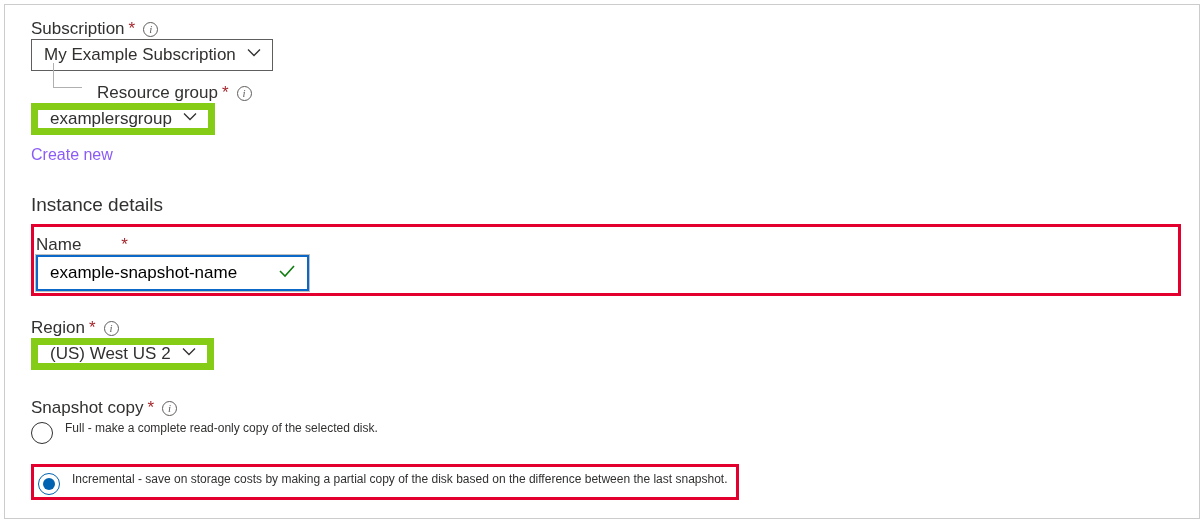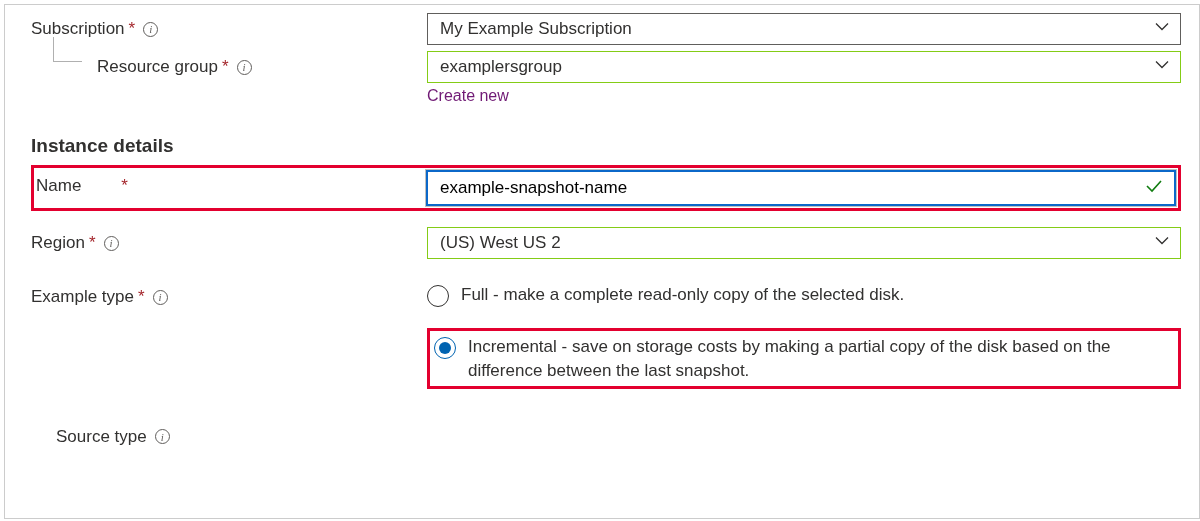--- a/index.html
+++ b/index.html
@@ -1,44 +1,44 @@
 <!DOCTYPE html>
 <html><head>
   <meta charset="utf-8">
   <style>
     * { box-sizing: border-box; margin: 0; padding: 0; }
     body { font-family: "Segoe UI", sans-serif; font-size: 16px; color: #323130; background: #fff; padding: 4px; }
     .outer { border: 1px solid #ccc; padding: 8px 18px 8px 26px; width: 1196px; height: 515px; }
-    .row { display: flex; align-items: flex-start; margin-bottom: 6px; }
+    .row { display: flex; align-items: flex-start; margin-bottom: 6px; flex-direction: column; }
     .label-col { width: 396px; display: flex; align-items: center; padding-top: 6px; font-size: 17px; }
     .label-col.indent { padding-left: 66px; position: relative; }
     .label-col.indent::before {
       content: ""; position: absolute; left: 22px; top: -14px; width: 28px; height: 24px;
       border-left: 1px solid #b0b0b0; border-bottom: 1px solid #b0b0b0;
     }
     .field-col { flex: 1; }
     .req { color: #a4262c; margin-left: 4px; }
     .info-icon { display: inline-flex; align-items: center; justify-content: center;
       width: 15px; height: 15px; border: 1px solid #605e5c; border-radius: 50%;
       font-size: 11px; color: #605e5c; margin-left: 8px; font-style: italic; font-family: Georgia, serif; }
     .dropdown { position: relative; border: 1px solid #605e5c; height: 32px;
       display: flex; align-items: center; padding: 0 36px 0 12px; font-size: 17px; cursor: pointer; background: #fff; }
-    .dropdown.purple { border: 1px solid #84cc16; }
+    .dropdown.purple { border: 7px solid #84cc16; }
     .chevron { position: absolute; right: 10px; top: 50%; transform: translateY(-50%); pointer-events: none; }
     .chevron svg { width: 16px; height: 16px; }
-    .link { color: #701a75; font-size: 16px; margin-top: 4px; display: inline-block; cursor: pointer; }
-    .section-title { font-weight: 700; font-size: 19px; margin-top: 30px; margin-bottom: 8px; }
+    .link { color: #8b5cf6; font-size: 16px; margin-top: 11px; display: inline-block; cursor: pointer; }
+    .section-title { font-weight: 400; font-size: 19px; margin-top: 30px; margin-bottom: 8px; }
     .highlight-red { border: 3px solid #e3002f; padding: 2px; }
     .text-input { flex: 1; border: 2px solid #0b68c9; outline: 1px solid #bfbfbf; height: 36px;
       display: flex; align-items: center; padding: 0 36px 0 12px; font-size: 17px; position: relative; background: #fff; }
     .text-input input { border: none; outline: none; font-size: 17px; width: 100%; font-family: inherit; }
     .check-icon { position: absolute; right: 10px; color: #107c10; }
     .check-icon svg { width: 20px; height: 20px; }
     .radio-group { margin-top: 2px; }
-    .radio-row { display: flex; align-items: flex-start; margin-bottom: 10px; font-size: 17px; line-height: 1.45; }
+    .radio-row { display: flex; align-items: flex-start; margin-bottom: 10px; font-size: 12px; line-height: 1.45; }
     .radio { width: 22px; height: 22px; border: 1px solid #323130; border-radius: 50%;
       flex-shrink: 0; margin-right: 12px; margin-top: 2px; position: relative; cursor: pointer; background: #fff; }
     .radio.selected { border: 1px solid #0063b1; }
     .radio.selected::after { content: ""; position: absolute; width: 12px; height: 12px;
       background: #0063b1; border-radius: 50%; top: 4px; left: 4px; }
     .highlight-red-radio { border: 3px solid #e3002f; padding: 4px 4px 2px 4px; margin-top: 20px; }
     .radio-text { flex: 1; padding-right: 4px; }
     .spacer-sm { height: 16px; }
     .spacer-md { height: 26px; }
   </style>
@@ -122,21 +122,21 @@
             </svg>
         </span>
       </div>
     </div>
   </div>
 
   <div class="spacer-sm"></div>
 
   <div class="row">
     <div class="label-col">
-      <span>Example type</span>
+      <span>Snapshot copy</span>
       <span class="req">*</span>
       <span class="info-icon">i</span>
     </div>
     <div class="field-col">
       <div class="radio-group">
         <div class="radio-row">
           <span class="radio"></span>
           <span class="radio-text">Full - make a complete read-only copy of the selected disk.</span>
         </div>
         <div class="highlight-red-radio">

